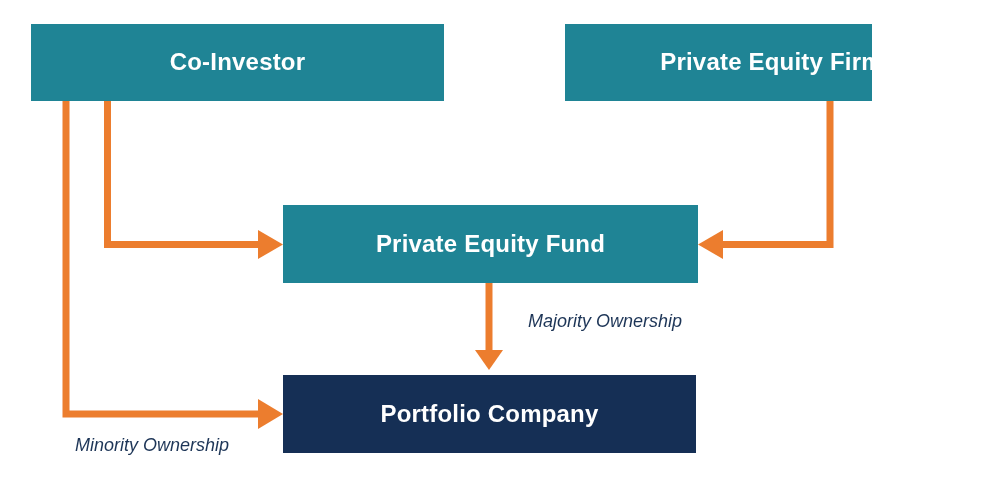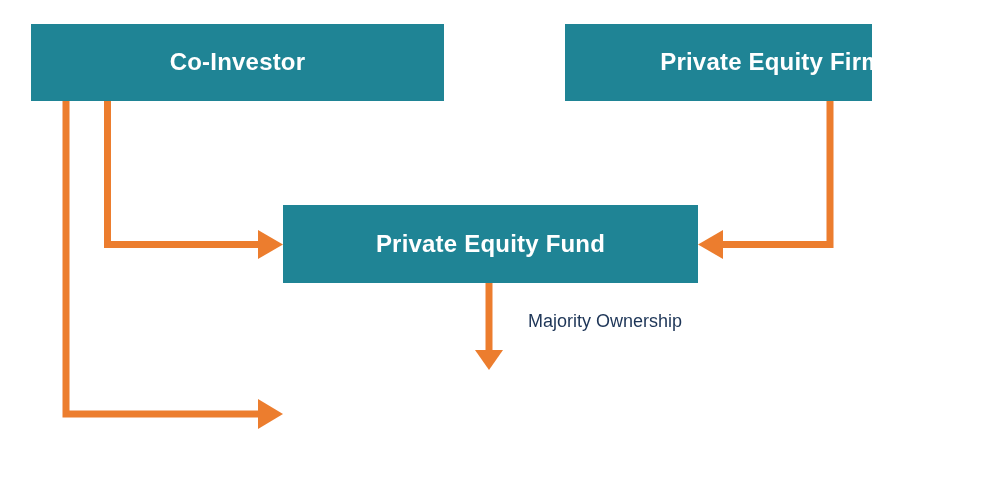--- a/index.html
+++ b/index.html
@@ -62,20 +62,21 @@
   }
 
   .edge-label {
     position: absolute;
     color: #1d3557;
     font-family: "Liberation Sans", sans-serif;
     font-size: 18px;
     font-weight: normal;
     white-space: nowrap;
     z-index: 4;
+    font-style: italic;
   }
   #label-majority-ownership {
     left: 528px;
     top: 311px;
   }
   #label-minority-ownership {
     left: 75px;
     top: 435px;
   }
 </style>
@@ -112,17 +113,21 @@
   </div>
 
   <div class="node-box node-teal" id="node-pe-firm">
     <span>Private Equity Firm</span>
   </div>
 
   <div class="node-box node-teal" id="node-pe-fund">
     <span>Private Equity Fund</span>
   </div>
 
+  <div class="node-box node-navy" id="node-portfolio-company">
+    <span>Portfolio Company</span>
+  </div>
 
   <div class="edge-label" id="label-majority-ownership">Majority Ownership</div>
 
+  <div class="edge-label" id="label-minority-ownership">Minority Ownership</div>
 
 </div>
 
 </body></html>

